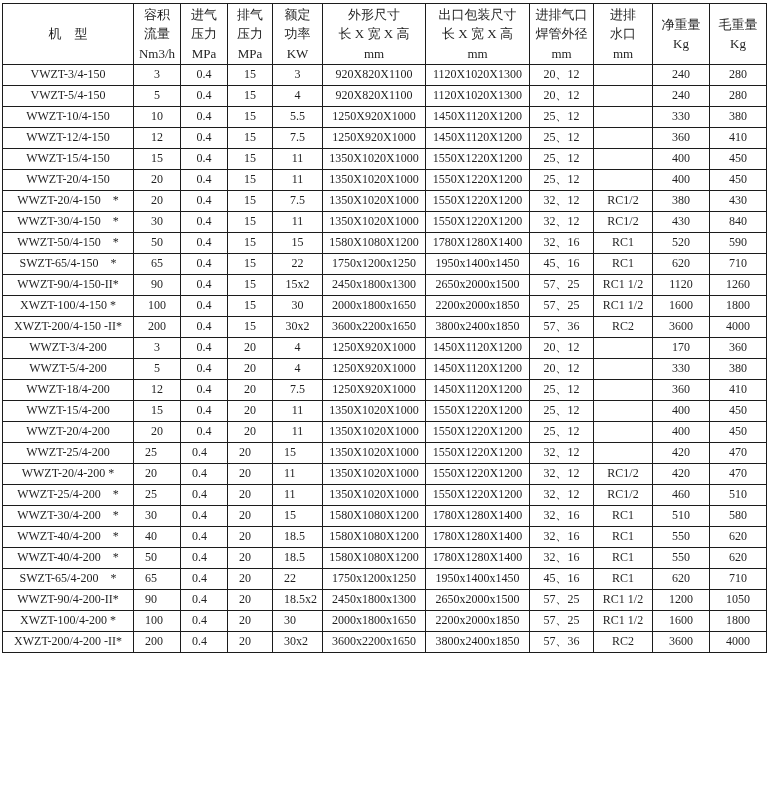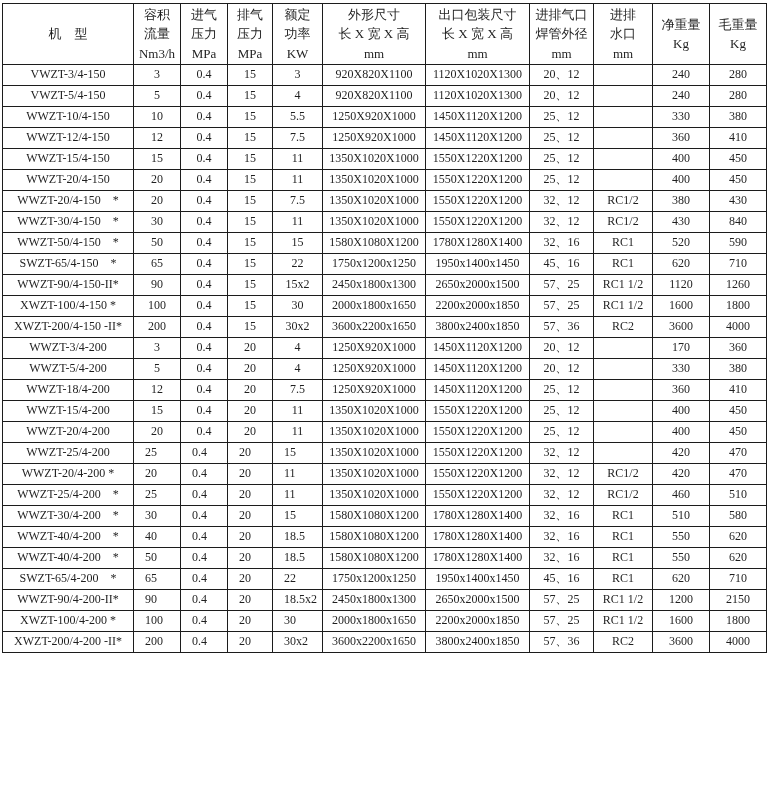--- a/index.html
+++ b/index.html
@@ -406,21 +406,21 @@
           <td>WWZT-90/4-200-II*</td>
           <td class="indent">90</td>
           <td class="indent">0.4</td>
           <td class="indent">20</td>
           <td class="indent">18.5x2</td>
           <td>2450x1800x1300</td>
           <td>2650x2000x1500</td>
           <td>57、25</td>
           <td>RC1 1/2</td>
           <td>1200</td>
-          <td>2150</td>
+          <td>1050</td>
         </tr>
         <tr>
           <td>XWZT-100/4-200 *</td>
           <td class="indent">100</td>
           <td class="indent">0.4</td>
           <td class="indent">20</td>
           <td class="indent">30</td>
           <td>2000x1800x1650</td>
           <td>2200x2000x1850</td>
           <td>57、25</td>

